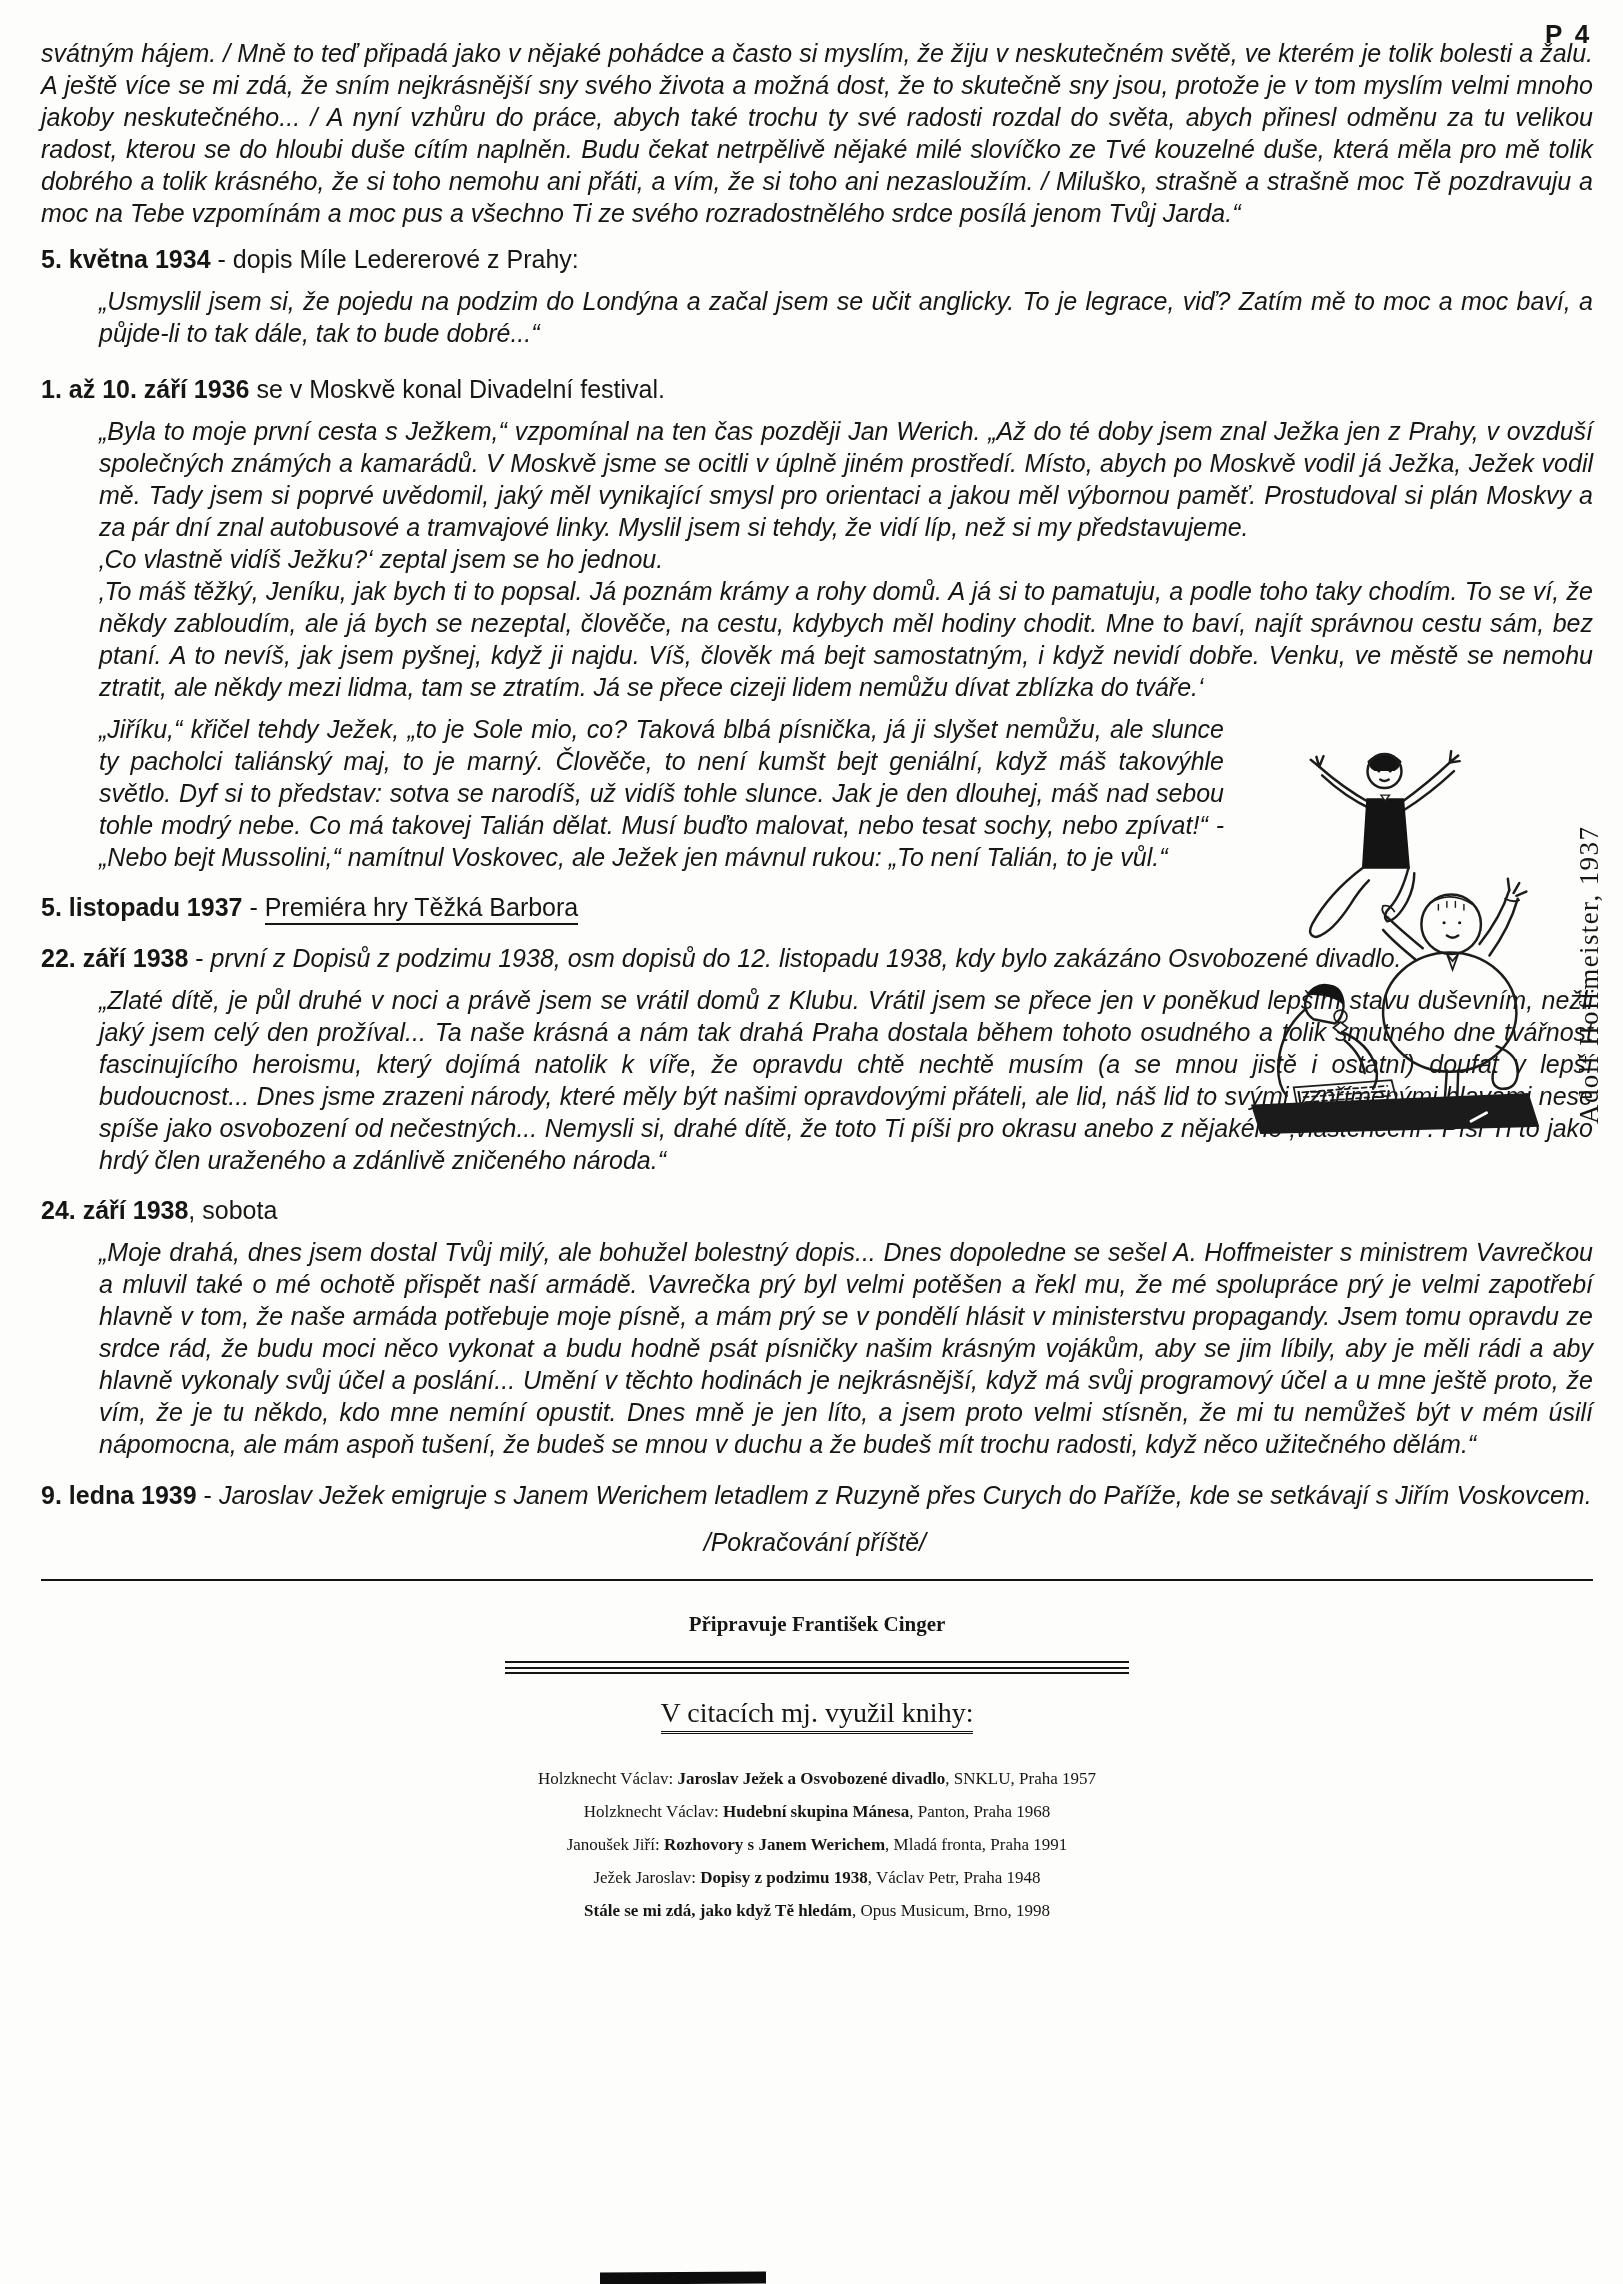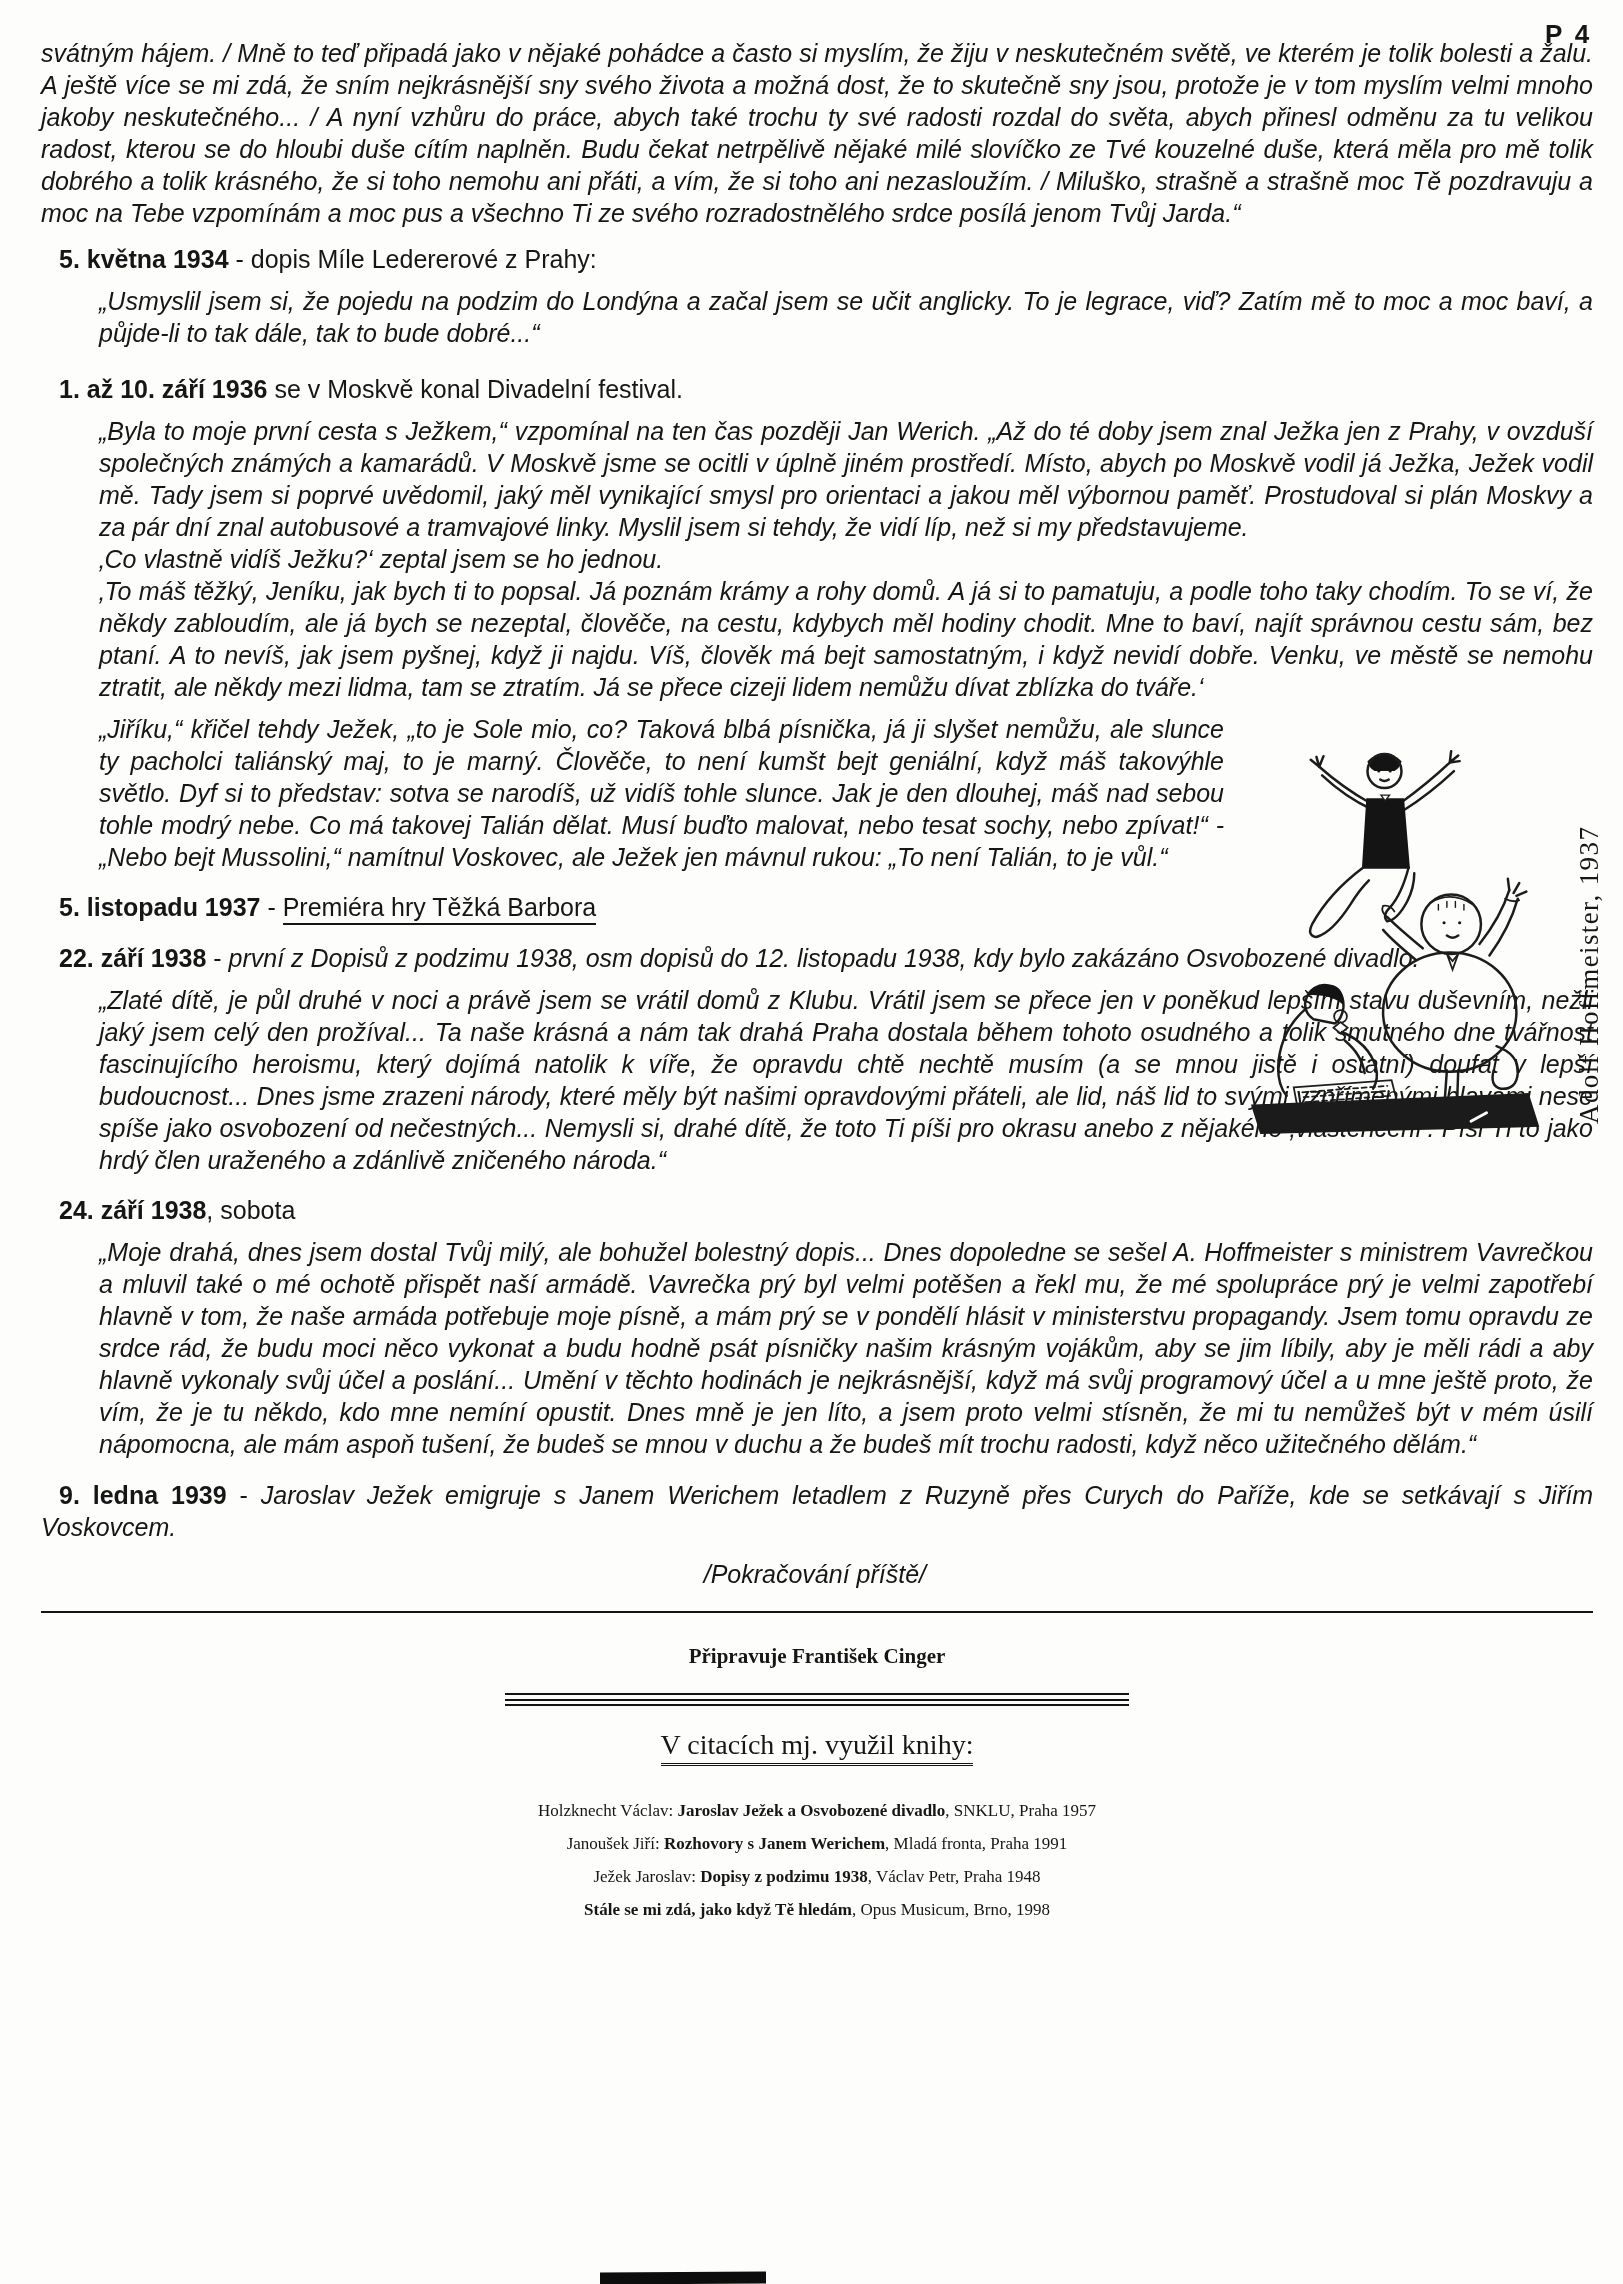--- a/index.html
+++ b/index.html
@@ -21,21 +21,21 @@
     top: 18.4px;
     right: 31px;
     font-weight: bold;
     font-size: 26px;
     letter-spacing: 2.8px;
   }
   .para { text-align: justify; margin: 0; }
   .italic { font-style: italic; }
   .intro-quote { font-style: italic; }
   .entry-head { margin-top: 14px; }
-  .entry-date { font-weight: bold; margin-left: 18px; }
+  .entry-date { font-weight: bold; }
   .quote {
     font-style: italic;
     text-align: justify;
     margin: 10px 0 0 58px;
   }
   .quote p { margin: 0; text-align: justify; font-style: italic; }
   .mt-lg { margin-top: 24px; }
   .mt-md { margin-top: 18.4px; }
   .underlined-title {
     border-bottom: 2.8px solid #161616;
@@ -163,20 +163,21 @@
   <hr class="rule-full">
 
   <p class="prepared-by">Připravuje František Cinger</p>
 
   <div class="double-rule"></div>
 
   <p class="sources-heading"><span>V citacích mj. využil knihy:</span></p>
 
   <div class="book-list">
     <div><span>Holzknecht Václav: </span><span class="book-title">Jaroslav Ježek a Osvobozené divadlo</span><span>, SNKLU, Praha 1957</span></div>
+    <div><span>Holzknecht Václav: </span><span class="book-title">Hudební skupina Mánesa</span><span>, Panton, Praha 1968</span></div>
     <div><span>Janoušek Jiří: </span><span class="book-title">Rozhovory s Janem Werichem</span><span>, Mladá fronta, Praha 1991</span></div>
     <div><span>Ježek Jaroslav: </span><span class="book-title">Dopisy z podzimu 1938</span><span>, Václav Petr, Praha 1948</span></div>
     <div><span></span><span class="book-title">Stále se mi zdá, jako když Tě hledám</span><span>, Opus Musicum, Brno, 1998</span></div>
   </div>
 
   <div class="illustration">
     <svg width="312" height="401" viewBox="0 0 440 565" fill="none" stroke="#1c1c1c" stroke-width="3.5" stroke-linecap="round">
 
       <g>
         <path d="M184 38 q24 -22 48 0 q-2 10 -10 14 l-28 0 q-8 -4 -10 -14 Z" fill="#141414" stroke="none"></path>

